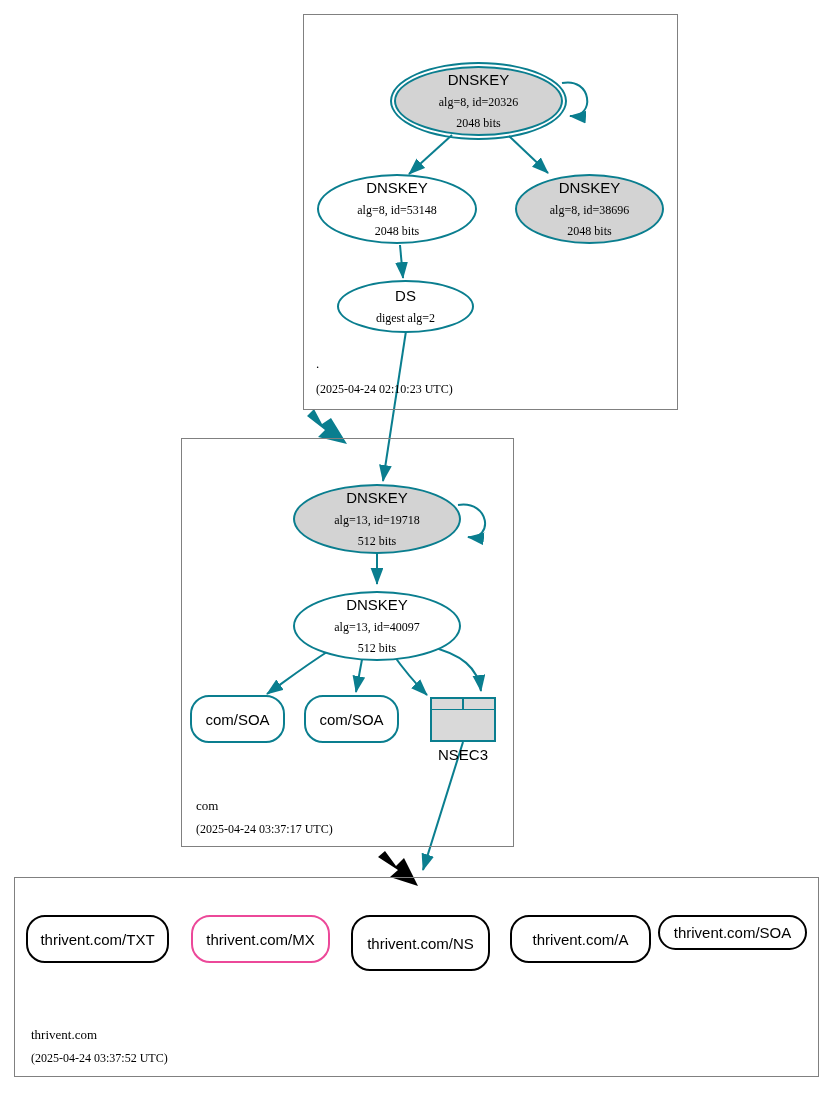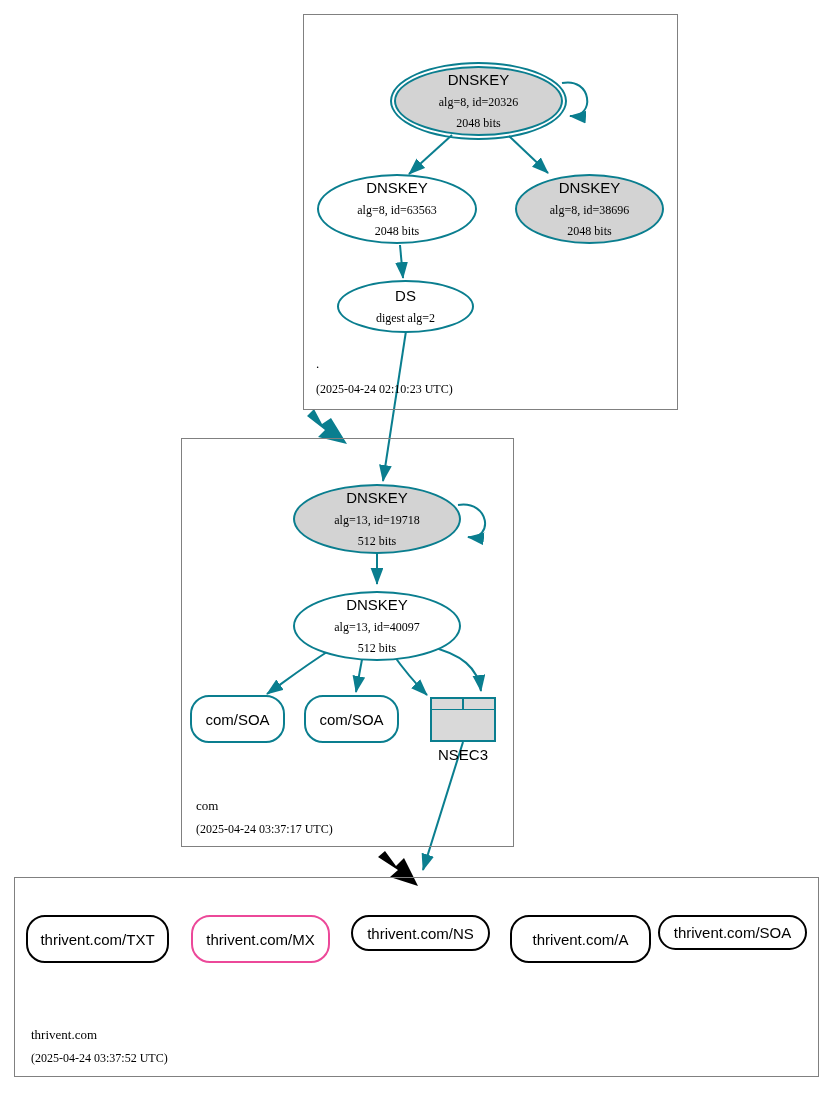--- a/index.html
+++ b/index.html
@@ -181,21 +181,21 @@
 
 <div class="ell-outer" style="left:390px; top:62px; width:177px; height:78px; border:2px solid #0a7e8f;"></div>
 <div class="node-ellipse" style="left:394px; top:66px; width:169px; height:70px; border:2px solid #0a7e8f; background:#d3d3d3;">
   <div class="t1">DNSKEY</div>
   <div class="t2">alg=8, id=20326</div>
   <div class="t3">2048 bits</div>
 </div>
 
 <div class="node-ellipse" style="left:317px; top:174px; width:160px; height:70px; border:2px solid #0a7e8f; background:#ffffff;">
   <div class="t1">DNSKEY</div>
-  <div class="t2">alg=8, id=63563</div>
+  <div class="t2">alg=8, id=53148</div>
   <div class="t3">2048 bits</div>
 </div>
 
 <div class="node-ellipse" style="left:515px; top:174px; width:149px; height:70px; border:2px solid #0a7e8f; background:#d3d3d3;">
   <div class="t1">DNSKEY</div>
   <div class="t2">alg=8, id=38696</div>
   <div class="t3">2048 bits</div>
 </div>
 
 <div class="node-ellipse" style="left:337px; top:280px; width:137px; height:53px; border:2px solid #0a7e8f; background:#ffffff;">
@@ -242,21 +242,21 @@
 <div class="zone-ts" style="left:196px; top:822px;">(2025-04-24 03:37:17 UTC)</div>
 
 <div class="zone-box" style="left:14px; top:877px; width:805px; height:200px;"></div>
 
 <div class="node-rr" style="left:26px; top:915px; width:143px; height:48px; border:2px solid #000000;">
   <span>thrivent.com/TXT</span>
 </div>
 <div class="node-rr" style="left:191px; top:915px; width:139px; height:48px; border:2px solid #ec4899;">
   <span>thrivent.com/MX</span>
 </div>
-<div class="node-rr" style="left:351px; top:915px; width:139px; height:36px; border:2px solid #000000;">
+<div class="node-rr" style="left:351px; top:915px; width:139px; height:56px; border:2px solid #000000;">
   <span>thrivent.com/NS</span>
 </div>
 <div class="node-rr" style="left:510px; top:915px; width:141px; height:48px; border:2px solid #000000;">
   <span>thrivent.com/A</span>
 </div>
 <div class="node-rr" style="left:658px; top:915px; width:149px; height:35px; border:2px solid #000000;">
   <span>thrivent.com/SOA</span>
 </div>
 
 <div class="zone-label" style="left:31px; top:1027px;">thrivent.com</div>

